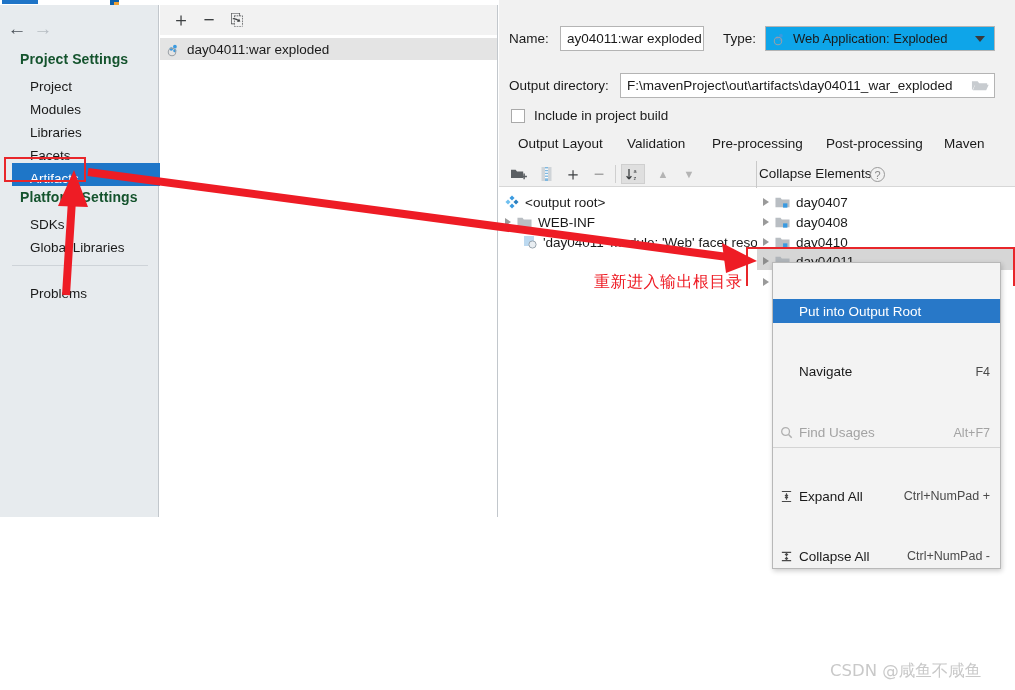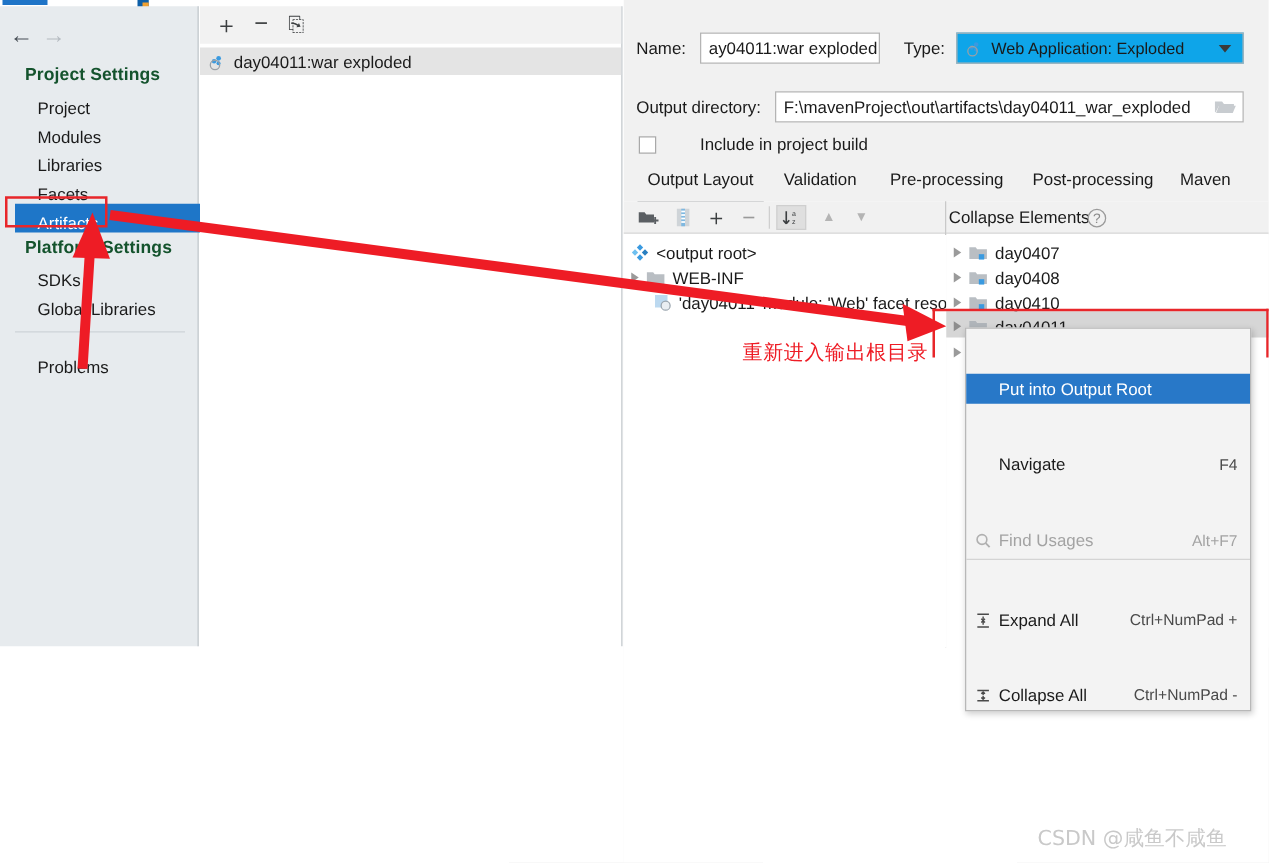--- a/index.html
+++ b/index.html
@@ -60,21 +60,21 @@
     position:absolute;background:#ffffff;border:1px solid #b4b4b4;box-sizing:border-box;
     display:flex;align-items:center;padding-left:6px;font-size:13.5px;color:#1a1a1a;
     white-space:nowrap;overflow:hidden;
   }
   .combo{
     position:absolute;background:#0ea5e9;border:1px solid #b4b4b4;box-sizing:border-box;
     display:flex;align-items:center;padding-left:6px;font-size:13px;color:#1a1a1a;
   }
   .combo .arrow{position:absolute;right:9px;top:50%;transform:translateY(-50%);
      width:0;height:0;border-left:5px solid transparent;border-right:5px solid transparent;border-top:6px solid #3a3a3a;}
-  .chk-row{position:absolute;display:flex;align-items:center;font-size:13.5px;color:#1a1a1a;gap:26px;}
+  .chk-row{position:absolute;display:flex;align-items:center;font-size:13.5px;color:#1a1a1a;}
   .chk{width:14px;height:14px;border:1px solid #a9a9a9;background:#fff;box-sizing:border-box;margin-right:9px;}
 
   
   .tabs{position:absolute;left:499px;top:136px;width:516px;height:25px;}
   .tab{position:absolute;top:0;height:25px;font-size:13.5px;color:#1a1a1a;white-space:nowrap;}
   .tab.active:after{content:"";position:absolute;left:-8px;right:-8px;bottom:-2px;height:2px;background:#5a5f66;}
 
   
   .ol-toolbar{position:absolute;left:499px;top:161px;width:516px;height:26px;background:#f1f1f1;border-bottom:1px solid #d7d7d7;box-sizing:border-box;}
   .olt-btn{position:absolute;top:3px;height:20px;display:flex;align-items:center;justify-content:center;color:#3c3f41;}

